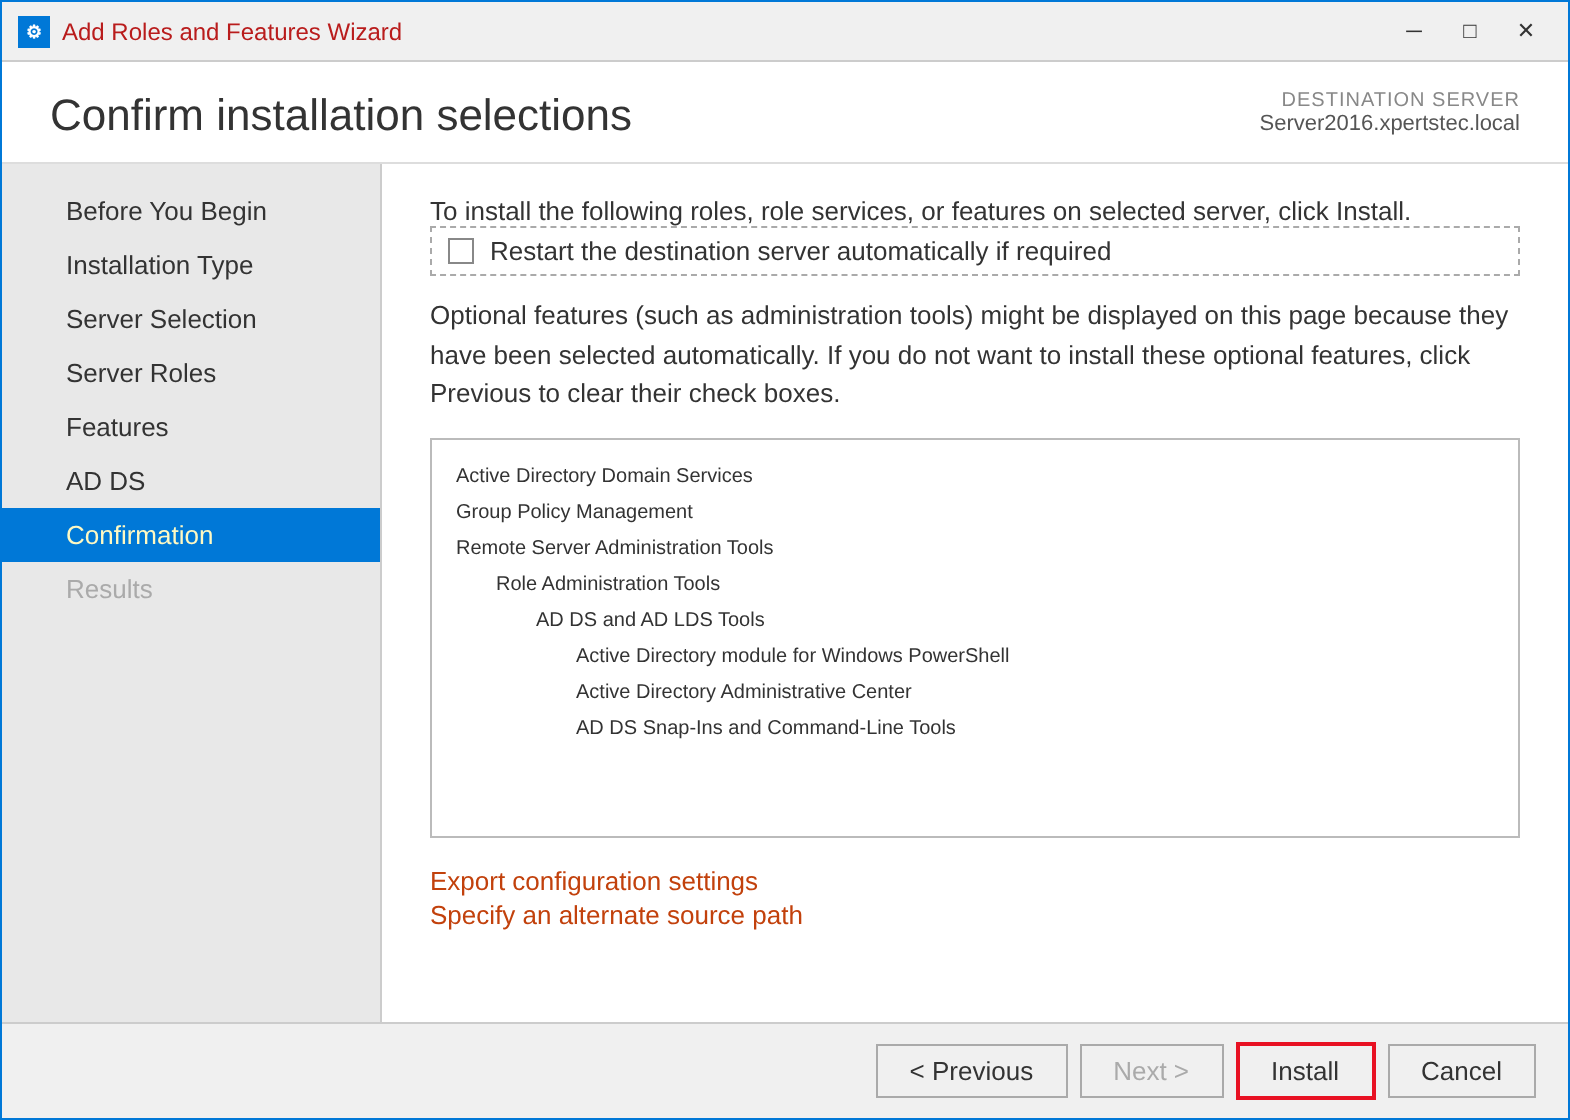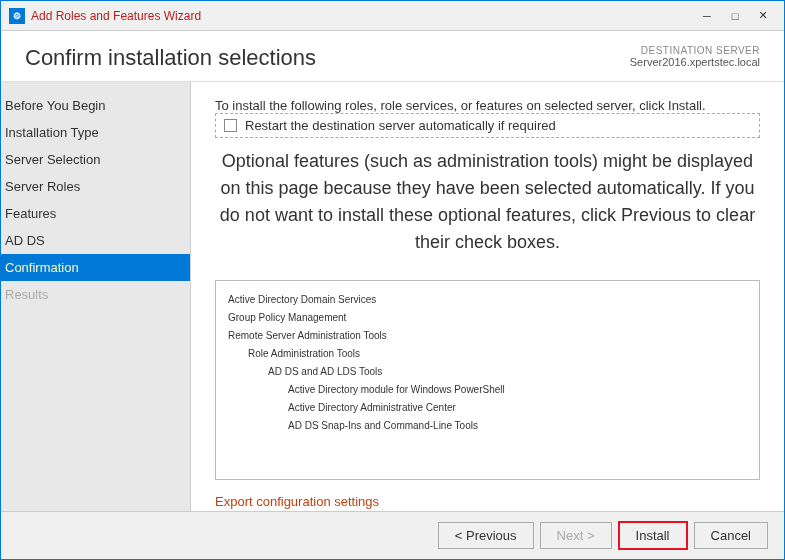--- a/index.html
+++ b/index.html
@@ -94,21 +94,21 @@
       overflow: hidden;
     }
     .sidebar {
       width: 190px;
       background: #e8e8e8;
       padding: 10px 0;
       flex-shrink: 0;
       border-right: 1px solid #ccc;
     }
     .sidebar-item {
-      padding: 6px 4px;
+      padding: 6px 32px;
       font-size: 13px;
       color: #333;
       cursor: pointer;
     }
     .sidebar-item.active {
       background: #0078d7;
       color: #fef9c3;
     }
     .sidebar-item.disabled {
       color: #aaa;
@@ -137,25 +137,24 @@
       border: 1px solid #888;
       background: white;
       margin-right: 8px;
       flex-shrink: 0;
     }
     .checkbox-label {
       font-size: 13px;
       color: #333;
     }
     .optional-text {
-      font-size: 18px;
-      color: #333;
-      margin-bottom: 24px;
+      font-size: 13px;
+      color: #333;
+      margin-bottom: 12px;
       line-height: 1.5;
-      text-align: center;
     }
     .features-box {
       border: 1px solid #bbb;
       padding: 10px 12px;
       margin-bottom: 14px;
       background: white;
       min-height: 200px;
     }
     .feature-item {
       font-size: 10px;

